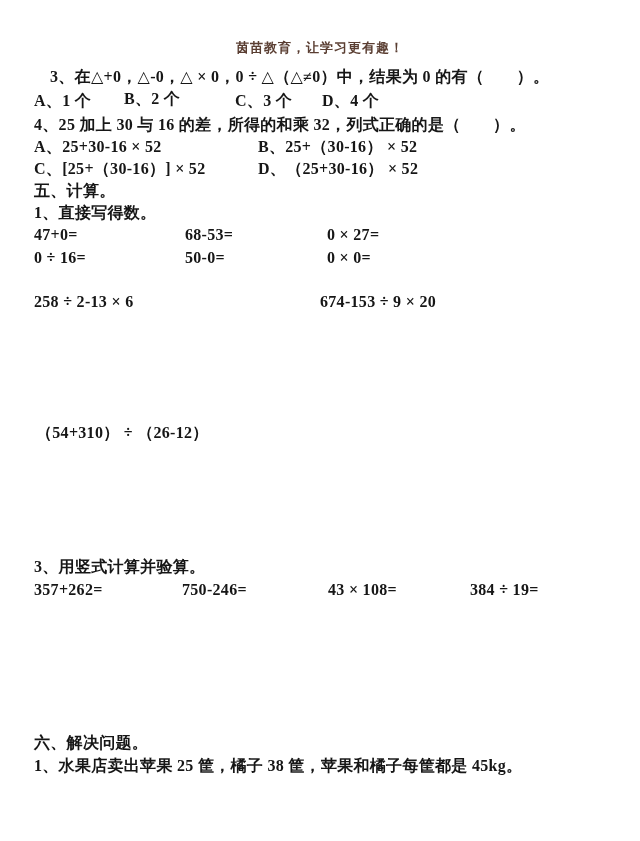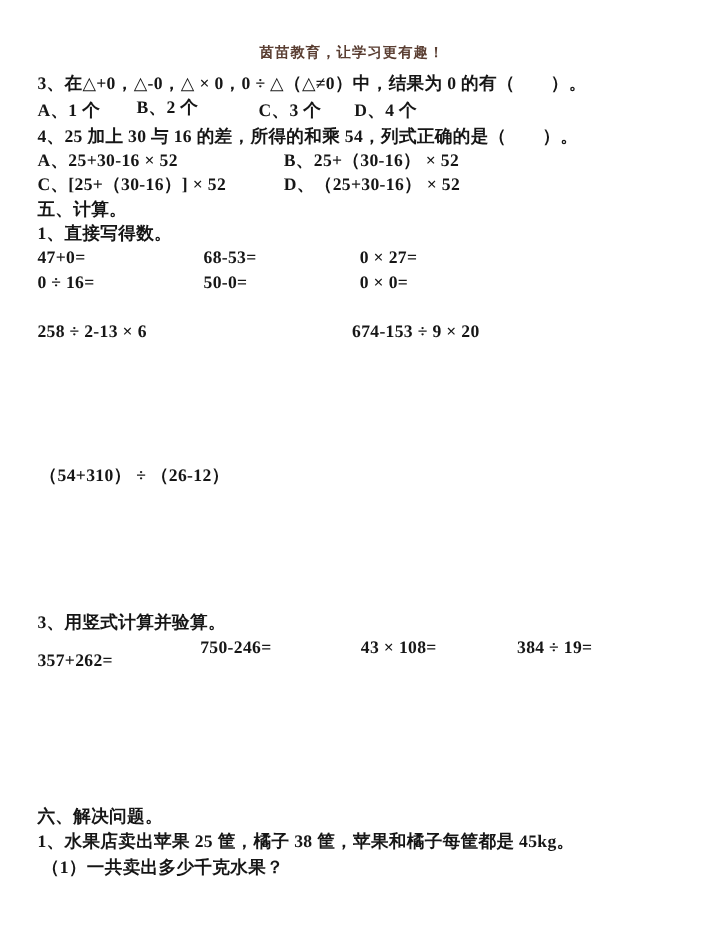--- a/index.html
+++ b/index.html
@@ -29,49 +29,48 @@
     letter-spacing: 1px;
   }
 </style>
 </head>
 <body>
 
 <div class="page">
 
   <div class="line brand" style="top:38px;">茵苗教育，让学习更有趣！</div>
 
-  <span class="line" style="left:34px; top:67px;">3、在△+0，△-0，△ × 0，0 ÷ △（△≠0）中，结果为 0 的有（　　）。</span>
+  <span class="line" style="left:50px; top:67px;">3、在△+0，△-0，△ × 0，0 ÷ △（△≠0）中，结果为 0 的有（　　）。</span>
   <span class="line" style="left:34px;  top:91px;">A、1 个</span>
   <span class="line" style="left:124px; top:89px;">B、2 个</span>
   <span class="line" style="left:235px; top:91px;">C、3 个</span>
   <span class="line" style="left:322px; top:91px;">D、4 个</span>
 
-  <span class="line" style="left:34px; top:115px;">4、25 加上 30 与 16 的差，所得的和乘 54，列式正确的是（　　）。</span>
+  <span class="line" style="left:34px; top:115px;">4、25 加上 30 与 16 的差，所得的和乘 32，列式正确的是（　　）。</span>
   <span class="line" style="left:34px;  top:137px;">A、25+30-16 × 52</span>
   <span class="line" style="left:258px; top:137px;">B、25+（30-16） × 52</span>
   <span class="line" style="left:34px;  top:159px;">C、[25+（30-16）] × 52</span>
   <span class="line" style="left:258px; top:159px;">D、（25+30-16） × 52</span>
 
   <span class="line" style="left:34px; top:181px;">五、计算。</span>
 
   <span class="line" style="left:34px; top:203px;">1、直接写得数。</span>
   <span class="line" style="left:34px;  top:225px;">47+0=</span>
   <span class="line" style="left:185px; top:225px;">68-53=</span>
   <span class="line" style="left:327px; top:225px;">0 × 27=</span>
   <span class="line" style="left:34px;  top:248px;">0 ÷ 16=</span>
   <span class="line" style="left:185px; top:248px;">50-0=</span>
   <span class="line" style="left:327px; top:248px;">0 × 0=</span>
 
   <span class="line" style="left:34px;  top:292px;">258 ÷ 2-13 × 6</span>
   <span class="line" style="left:320px; top:292px;">674-153 ÷ 9 × 20</span>
   <span class="line" style="left:36px;  top:423px;">（54+310） ÷ （26-12）</span>
 
   <span class="line" style="left:34px; top:557px;">3、用竖式计算并验算。</span>
-  <span class="line" style="left:34px;  top:580px;margin-top:11px;">357+262=</span>
+  <span class="line" style="left:34px;  top:580px;">357+262=</span>
   <span class="line" style="left:182px; top:580px;">750-246=</span>
   <span class="line" style="left:328px; top:580px;text-align:center;">43 × 108=</span>
   <span class="line" style="left:470px; top:580px;">384 ÷ 19=</span>
 
   <span class="line" style="left:34px; top:733px;">六、解决问题。</span>
   <span class="line" style="left:34px; top:756px;">1、水果店卖出苹果 25 筐，橘子 38 筐，苹果和橘子每筐都是 45kg。</span>
-  <span class="line" style="left:38px; top:780px;">（1）一共卖出多少千克水果？</span>
 
 </div>
 
 </body></html>

